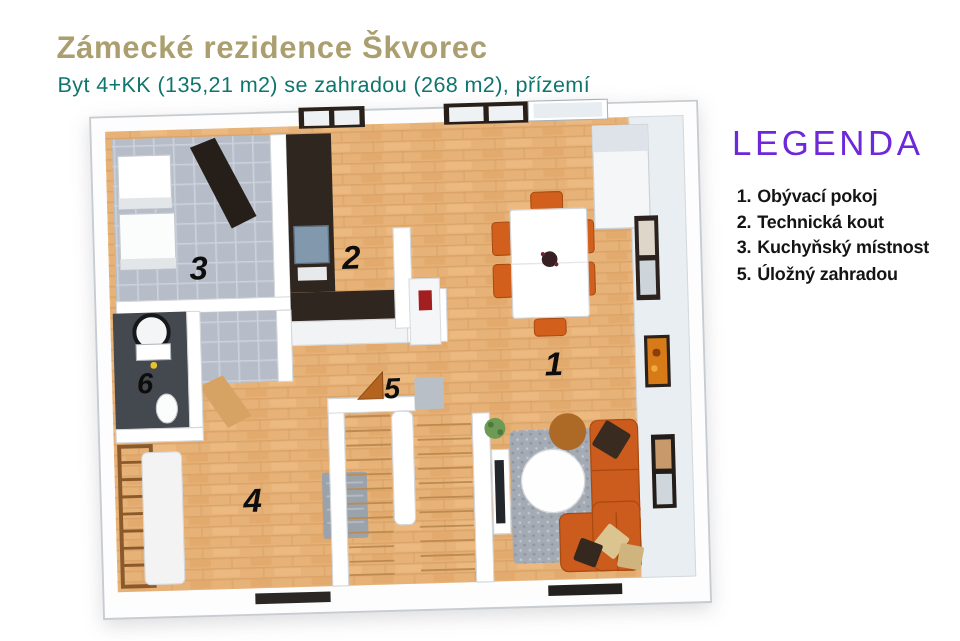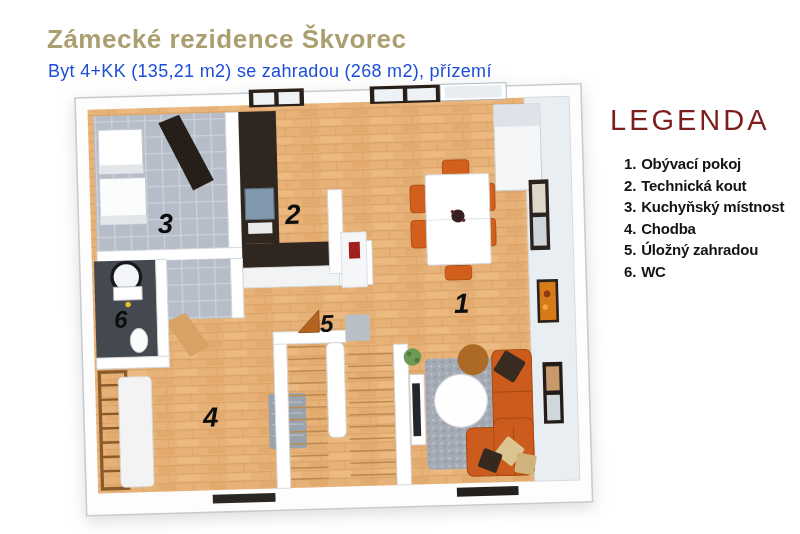--- a/index.html
+++ b/index.html
@@ -1,25 +1,25 @@
 <!DOCTYPE html>
 <html><head>
 <meta charset="utf-8">
 <style>
   html,body{margin:0;padding:0;background:#ffffff;}
   .page{position:relative;width:800px;height:534px;background:#ffffff;overflow:hidden;
         font-family:"Liberation Sans", sans-serif;}
   
   .hdr{position:absolute;left:47px;top:24px;}
   .hdr h1{margin:0;font-size:26px;font-weight:bold;letter-spacing:0.5px;color:#ab9f70;}
-  .hdr p{margin:6px 0 0 1px;font-size:18px;font-weight:normal;color:#1d4ed8;letter-spacing:0.3px;}
+  .hdr p{margin:6px 0 0 1px;font-size:18px;font-weight:normal;color:#0f766e;letter-spacing:0.3px;}
   
   .legend{position:absolute;left:610px;top:104px;width:185px;}
-  .legend h2{margin:0;font-size:29px;font-weight:normal;letter-spacing:3px;color:#7f1d1d;}
-  .legend ul{list-style:none;margin:16px 0 0 14px;padding:0;}
+  .legend h2{margin:0;font-size:29px;font-weight:normal;letter-spacing:3px;color:#6d28d9;}
+  .legend ul{list-style:none;margin:16px 0 0 4px;padding:0;}
   .legend li{font-size:15px;font-weight:bold;color:#141414;line-height:21.5px;letter-spacing:-0.2px;}
   .legend li .num{margin-right:5px;}
   
   .plan{position:absolute;left:50px;top:82px;width:550px;height:440px;
         filter:drop-shadow(0 5px 8px rgba(60,60,70,0.18));}
   .roomnum{font-family:"Liberation Sans",sans-serif;font-weight:bold;font-style:italic;
            font-size:25px;fill:#0d0d0d;text-anchor:middle;}
   .roomnum.small{font-size:22px;}
   .wallstroke{stroke:#d3d8dc;stroke-width:0.8;}
 </style>
@@ -200,19 +200,17 @@
       <text class="roomnum small" x="64" y="218">6</text>
     </g>
   </svg>
 
   <aside class="legend">
     <h2>LEGENDA</h2>
     <ul>
       <li><span class="num">1.</span><span>Obývací pokoj</span></li>
       <li><span class="num">2.</span><span>Technická kout</span></li>
       <li><span class="num">3.</span><span>Kuchyňský místnost</span></li>
-      <li><span class="num">4.</span><span>Chodba</span></li>
       <li><span class="num">5.</span><span>Úložný zahradou</span></li>
-      <li><span class="num">6.</span><span>WC</span></li>
     </ul>
   </aside>
 
 </div>
 
 </body></html>

